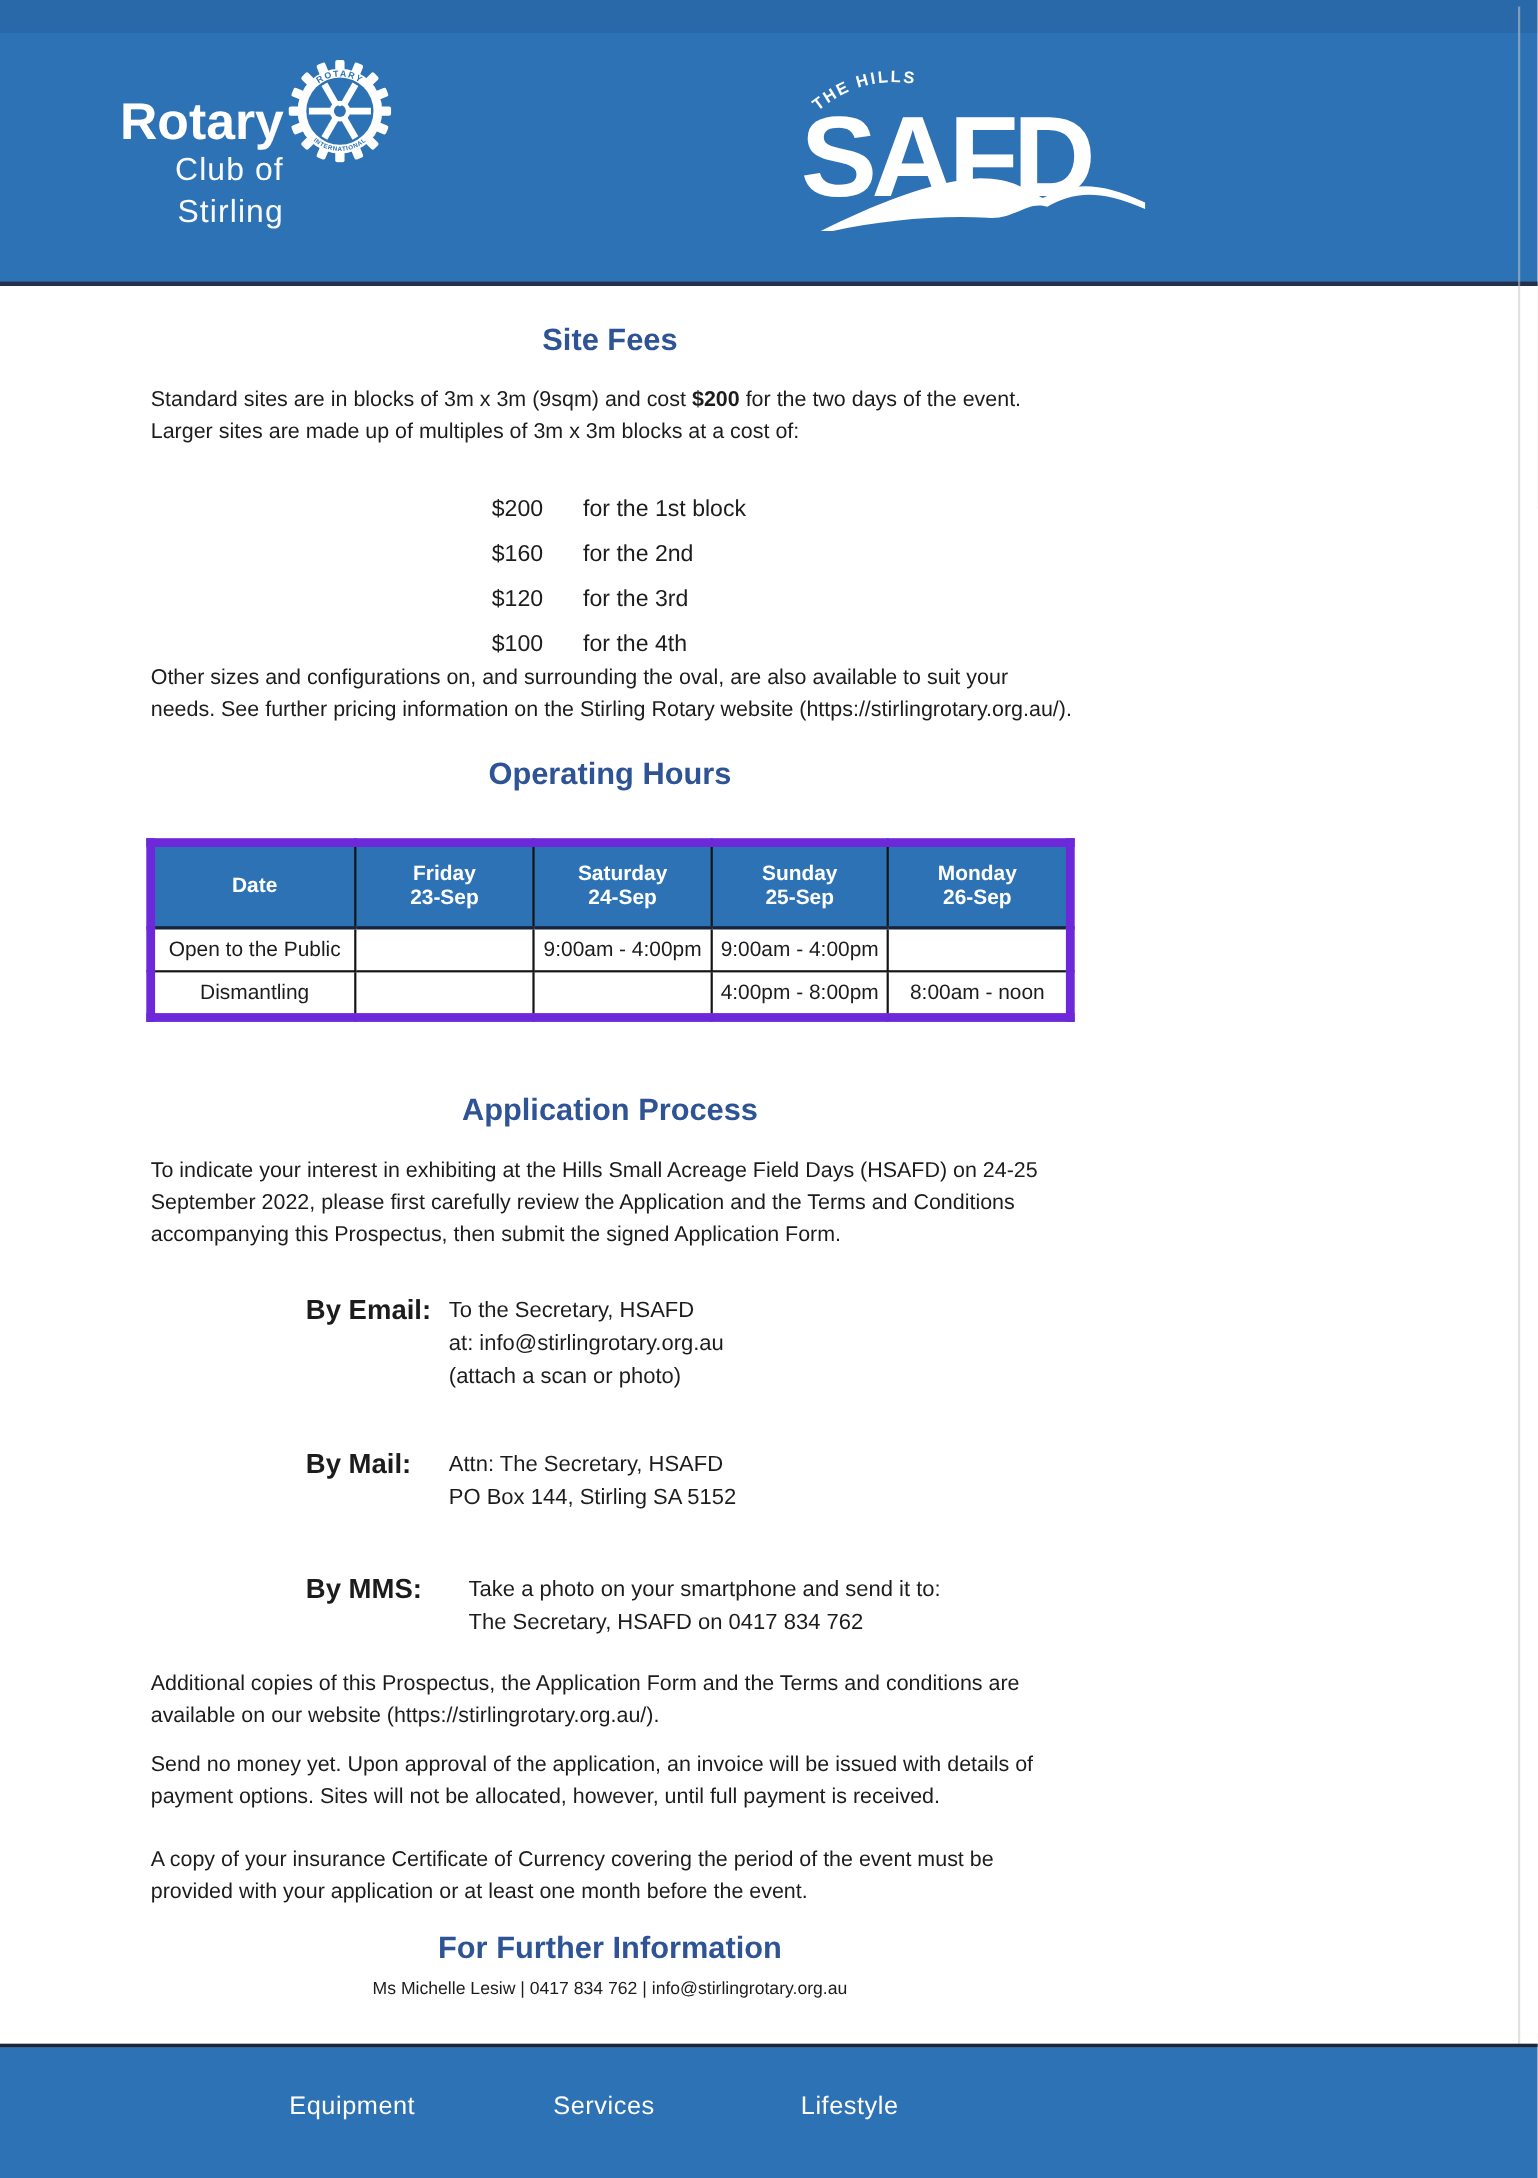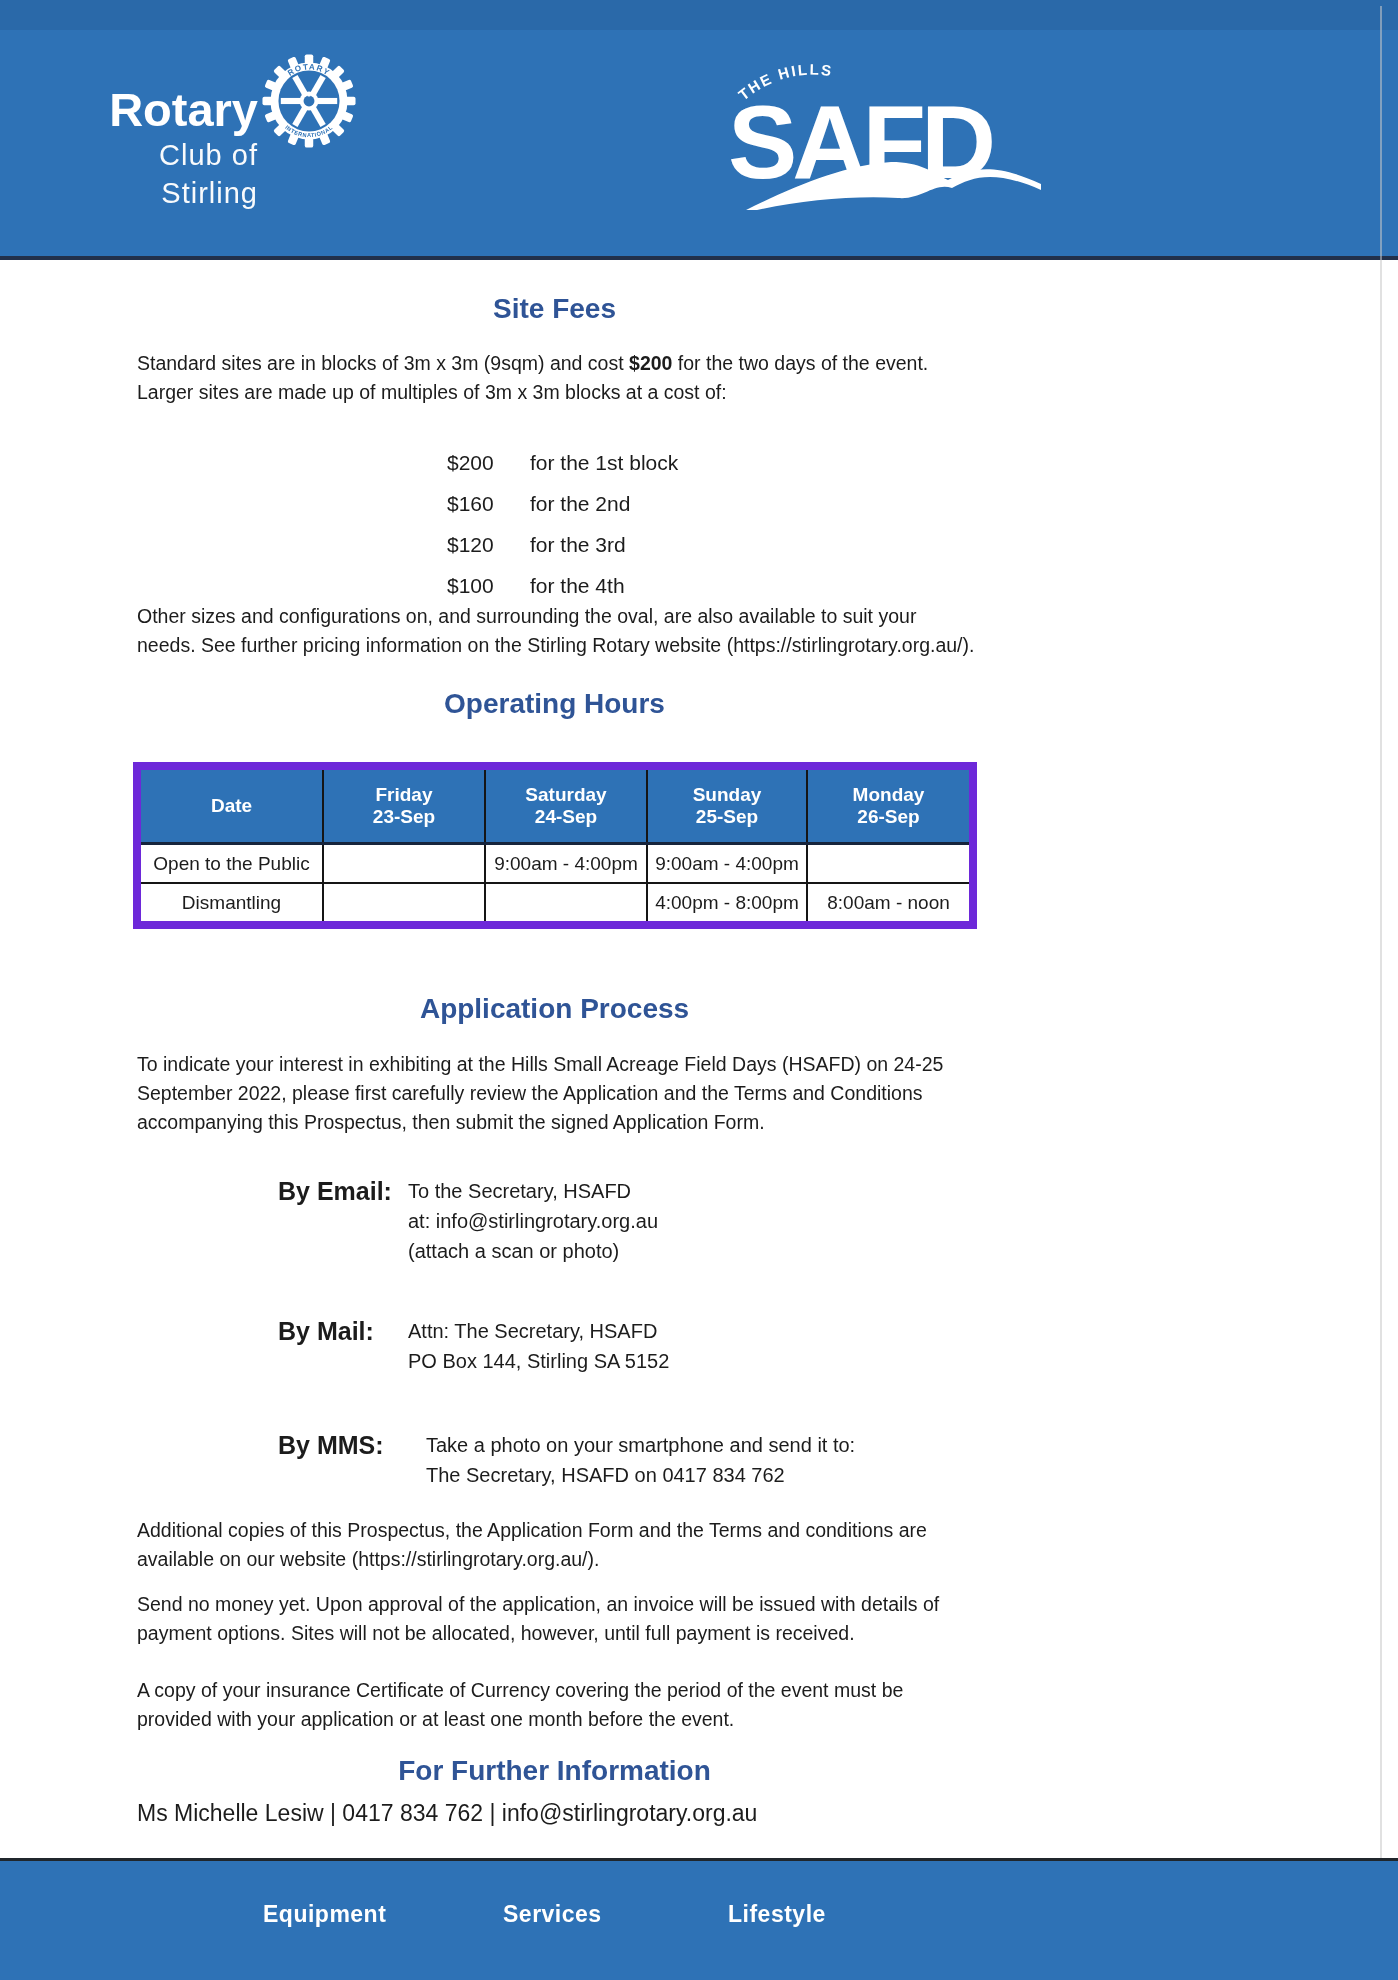--- a/index.html
+++ b/index.html
@@ -36,22 +36,22 @@
   .oh-table td,.oh-table th{border:2px solid #151515;font-size:19px;text-align:center;padding:0 4px;}
   .oh-table{border:8px solid #6d28d9;}
   .oh-table th{background:#2e72b6;color:#ffffff;font-weight:bold;height:72px;vertical-align:middle;border-bottom:3px solid #16243c;}
   .oh-table th .th-sub{font-weight:bold;}
   .oh-table td{height:37px;background:#ffffff;}
   
   .method{position:absolute;left:278px;width:700px;display:flex;}
   .method-label{width:130px;font-size:25px;font-weight:bold;line-height:30px;}
   .method-lines{font-size:20px;line-height:30px;}
   
-  .contact-line{position:absolute;left:137px;width:835px;font-size:23px;}
-  .footer-item{position:absolute;color:#ffffff;font-weight:bold;font-size:23px;letter-spacing:.5px;}
+  .contact-line{position:absolute;left:137px;width:835px;text-align:center;font-size:16px;}
+  .footer-item{position:absolute;color:#ffffff;font-weight:normal;font-size:23px;letter-spacing:.5px;}
 </style>
 </head>
 <body>
 
 <div class="page">
 
   <div class="band header-band">
 
     <div class="rotary-text">
       <div class="rotary-word">Rotary</div>

